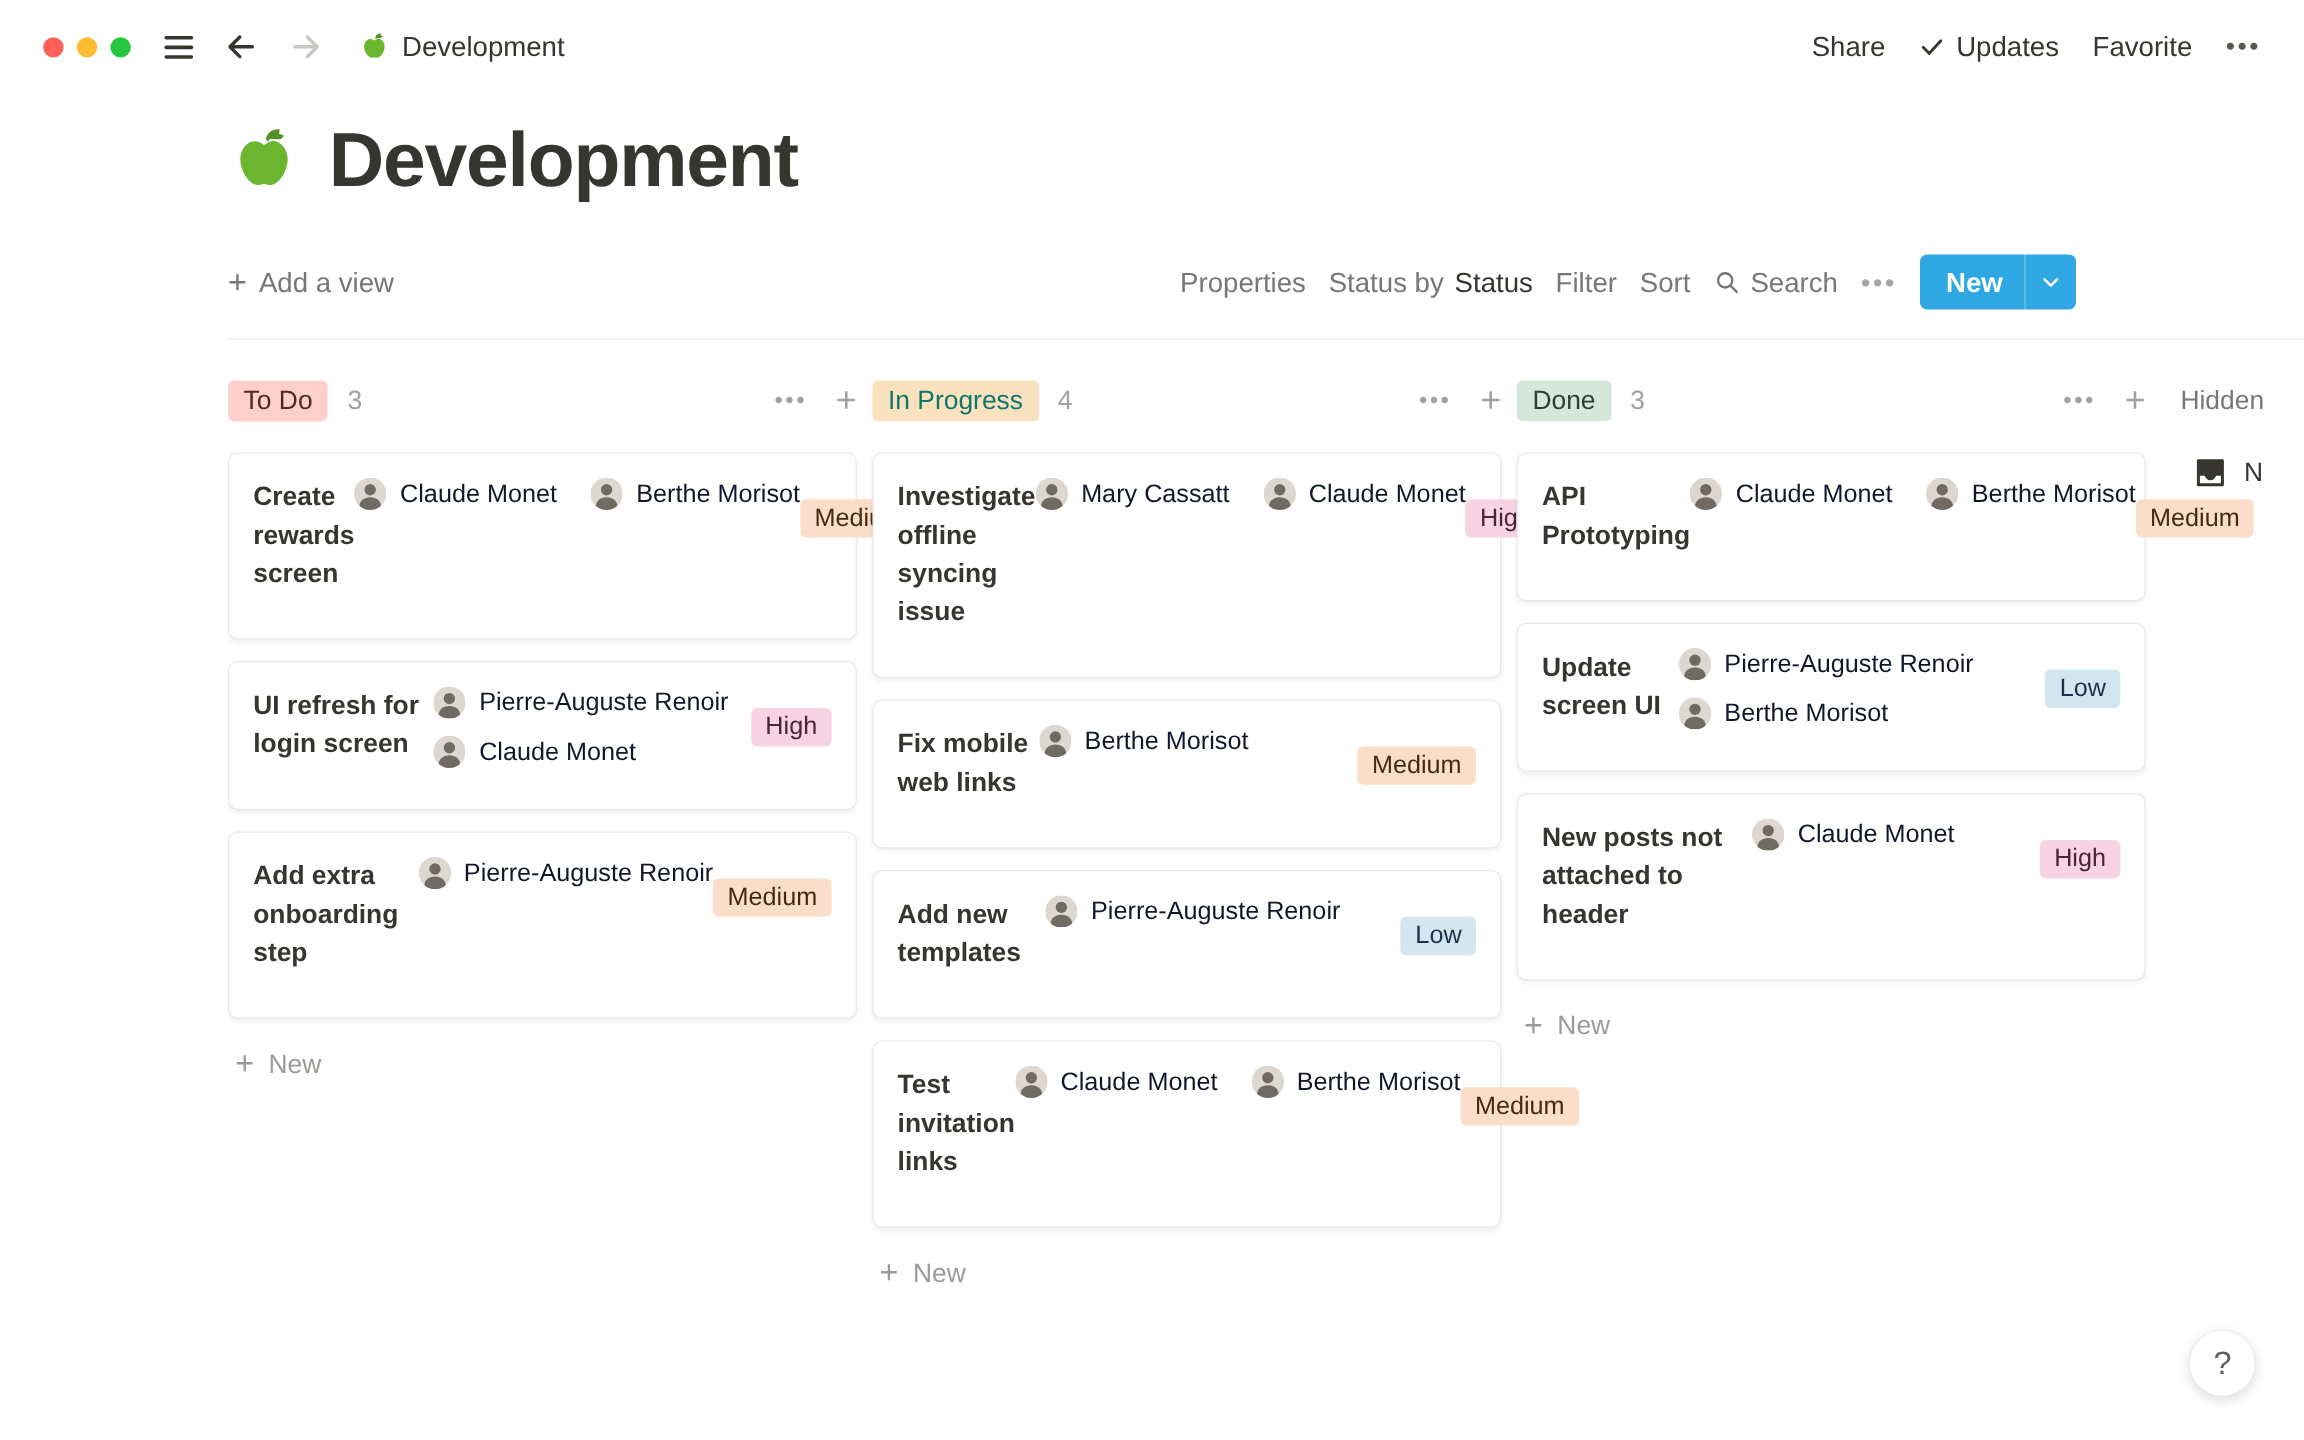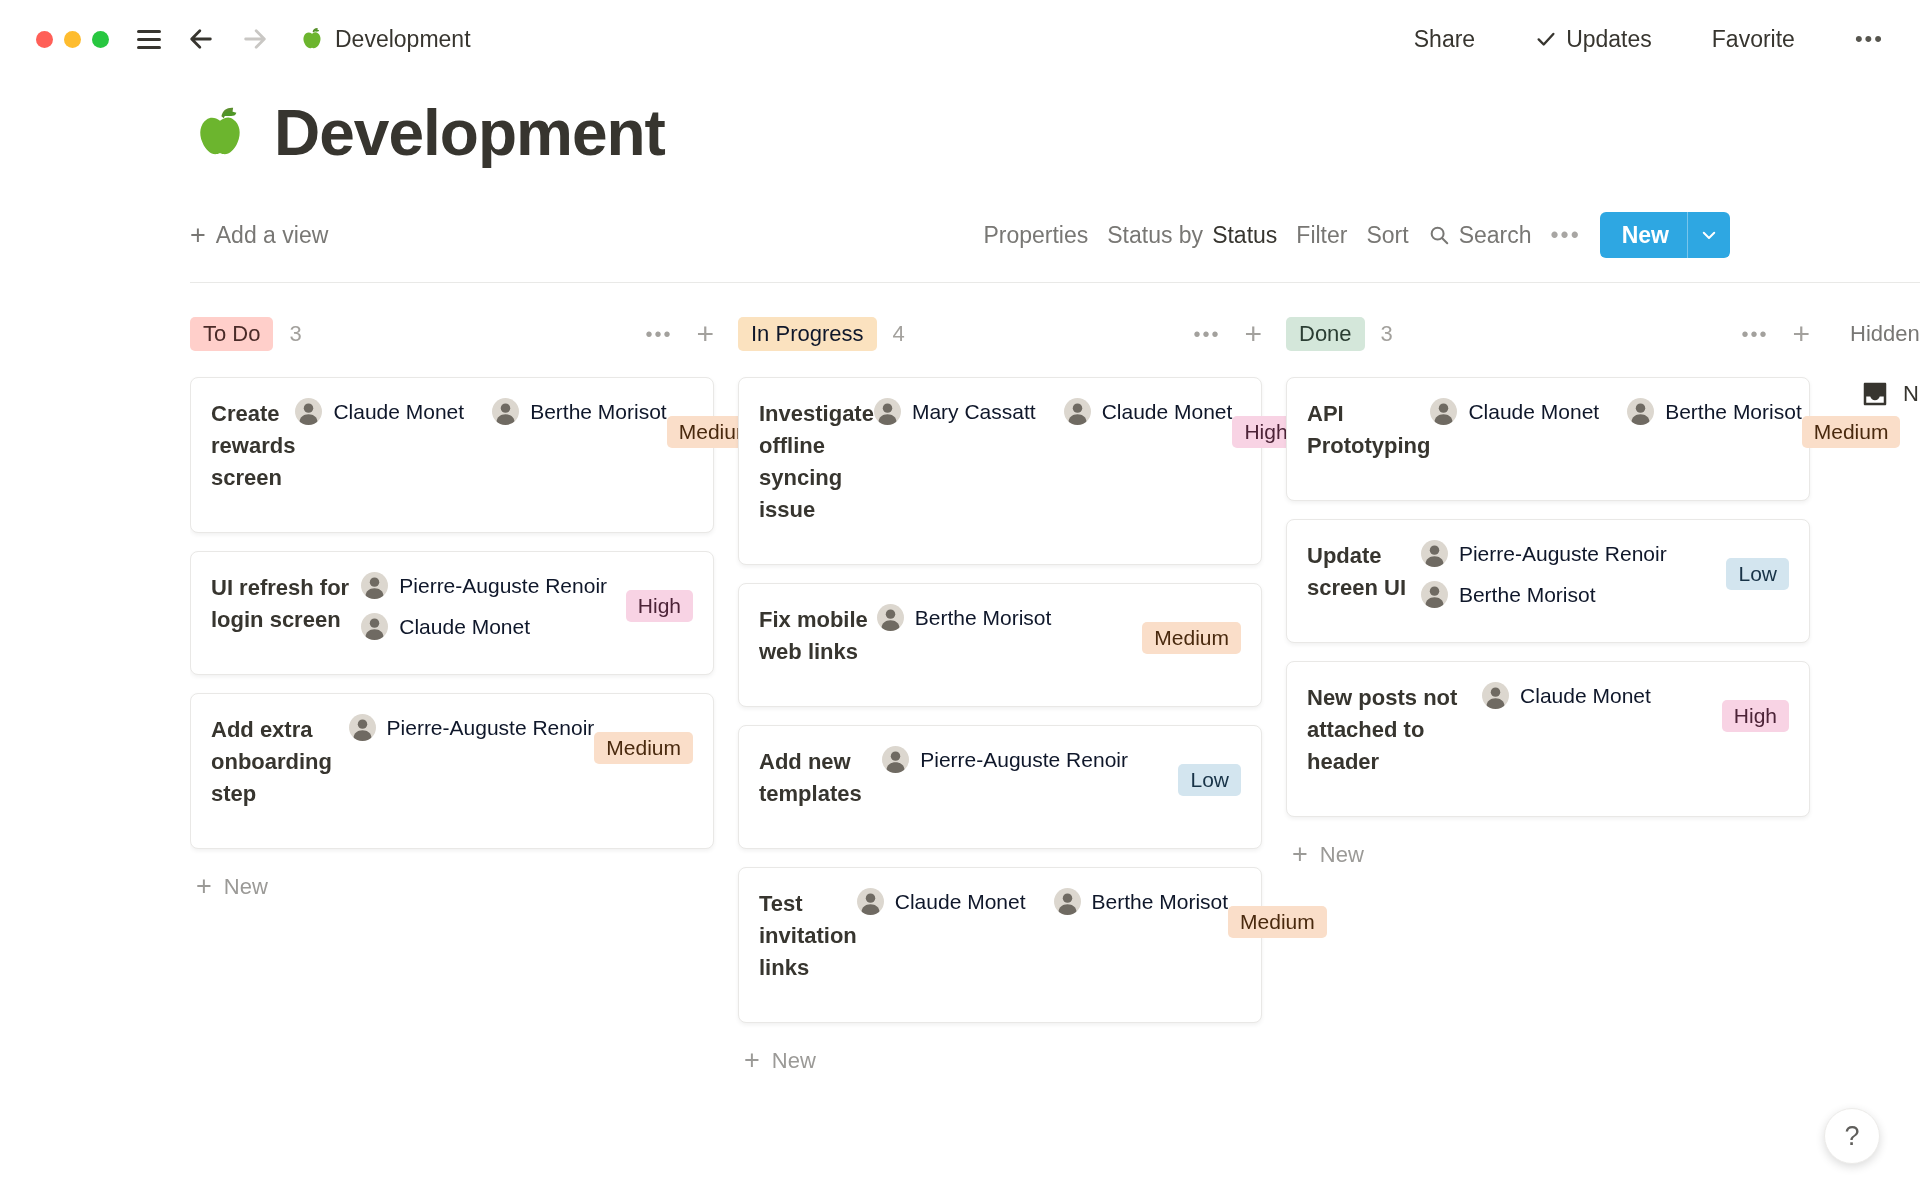--- a/index.html
+++ b/index.html
@@ -18,21 +18,21 @@
     padding: 0 36px;
   }
   .traffic { display: flex; gap: 11px; align-items: center; }
   .tl { width: 17px; height: 17px; border-radius: 50%; display: inline-block; }
   .hamburger { margin-left: 28px; display: flex; flex-direction: column; gap: 5px; cursor: pointer; }
   .hamburger i { width: 24px; height: 3px; background: #37352F; border-radius: 2px; }
   .nav-arrow { margin-left: 26px; width: 28px; height: 28px; color: #37352F; cursor: pointer; }
   .nav-arrow.disabled { color: #C9C7C4; }
   .crumb { margin-left: 30px; display: flex; align-items: center; gap: 10px; font-size: 23px; cursor: pointer; }
   .crumb svg { width: 26px; height: 26px; }
-  .topbar-right { margin-left: auto; display: flex; gap: 60px; font-size: 23px; }
+  .topbar-right { margin-left: auto; display: flex; gap: 28px; font-size: 23px; }
   .topbar-right .item { cursor: pointer; display: flex; align-items: center; gap: 9px; }
   .topbar-right .check-icon { width: 22px; height: 22px; }
   .dots-glyph { letter-spacing: 2px; color: #57564F; font-size: 22px; cursor: pointer; }
 
   
   .page-title-row {
     margin: 18px 0 0 190px;
     display: flex;
     align-items: center;
     gap: 24px;
@@ -71,21 +71,21 @@
   .new-btn .btn-divider { width: 1px; height: 46px; background: rgba(255,255,255,0.35); margin-left: 18px; }
   .new-btn .chev { padding: 0 12px; display: flex; align-items: center; }
   .new-btn .chev svg { width: 18px; height: 18px; }
 
   .hr { height: 1px; background: #E9E9E7; margin-top: 24px; margin-left: 190px; }
 
   
   .board {
     margin: 30px 0 0 190px;
     display: flex;
-    gap: 24px;
+    gap: 13px;
     align-items: flex-start;
     overflow: hidden;
     height: 880px;
   }
   .column { flex: 0 0 524px; width: 524px; }
   .col-header { display: flex; align-items: center; height: 42px; }
   .col-pill { font-size: 22px; padding: 4px 13px; border-radius: 5px; cursor: pointer; }
   .col-count { margin-left: 16px; color: #A3A19D; font-size: 22px; }
   .col-actions { margin-left: auto; display: flex; align-items: center; gap: 24px; color: #A3A19D; }
   .col-dots { letter-spacing: 2px; font-size: 20px; cursor: pointer; }
@@ -335,21 +335,21 @@
   </div>
 </div>
     <div class="col-footer">
       <span class="footer-plus">+</span>
       <span class="footer-label">New</span>
     </div>
   </div>
 
   <div class="column">
     <div class="col-header">
-      <span class="col-pill" style="background: rgb(251, 226, 191); color: #0f172a;">In Progress</span>
+      <span class="col-pill" style="background: rgb(251, 226, 191); color: #0f766e;">In Progress</span>
       <span class="col-count">4</span>
       <span class="col-actions">
         <span class="col-dots">•••</span>
         <span class="col-plus">+</span>
       </span>
     </div>
     <div class="col-cards">
   <div class="card">
     <div class="card-title">Investigate offline syncing issue</div>
     <div class="card-assignees">

